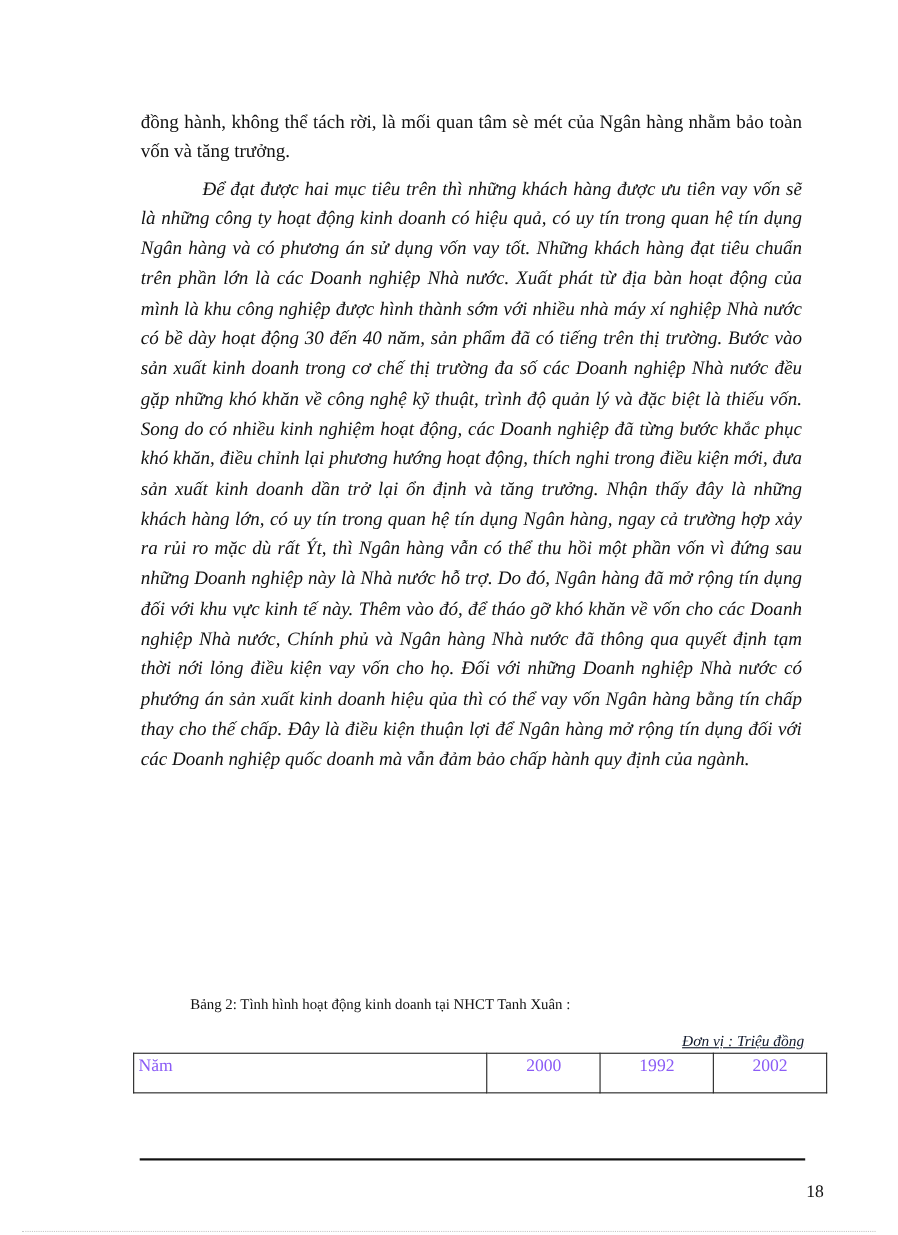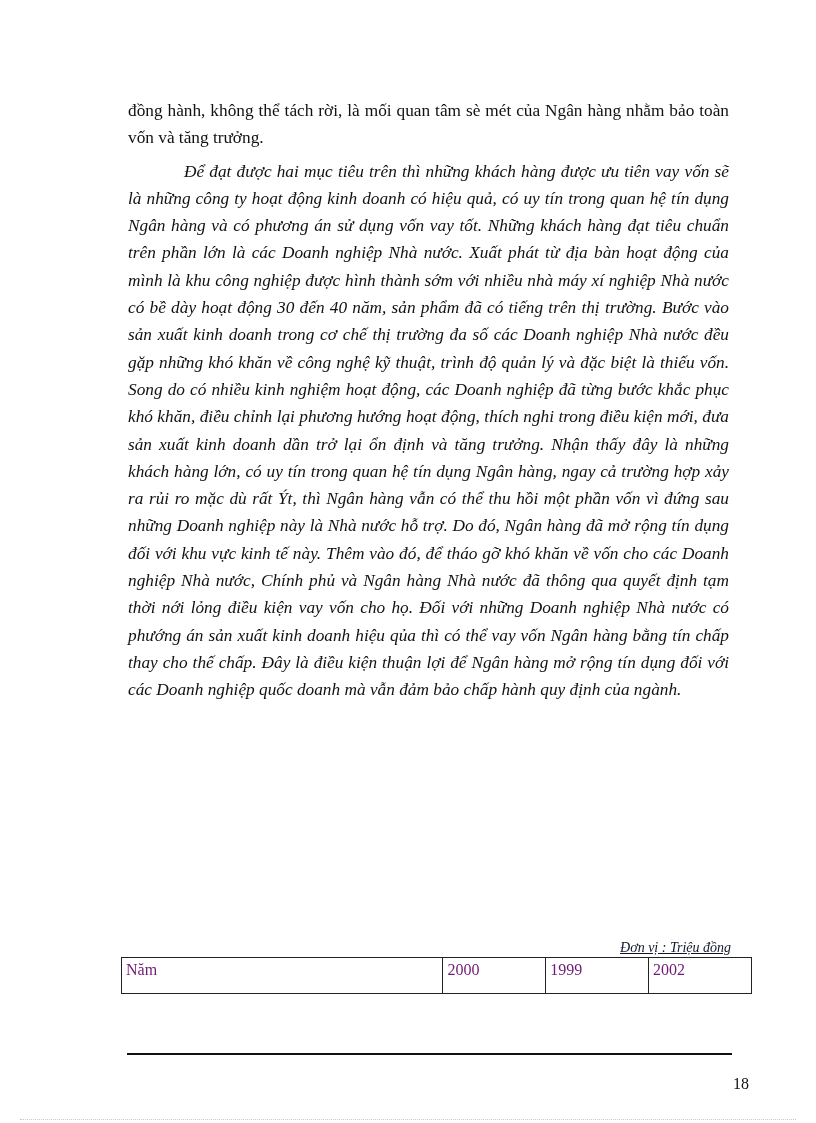--- a/index.html
+++ b/index.html
@@ -16,25 +16,25 @@
     position: absolute; left: 173px; top: 905px;
     font-family: "Liberation Serif", serif; font-size: 13.5px; color: #111;
   }
   .unit {
     position: absolute; right: 85px; top: 940px;
     font-family: "Liberation Serif", serif; font-size: 14px; font-style: italic;
     text-decoration: underline; color: #0f172a;
   }
   table.data {
     position: absolute; left: 121px; top: 957px; width: 631px;
-    border-collapse: collapse; font-family: "Liberation Serif", serif; font-size: 16px; color: #701a75;
+    border-collapse: collapse; font-family: "Liberation Serif", serif; font-size: 16px; color: #8b5cf6;
   }
   table.data td { border: 1px solid #222; height: 32px; padding: 0 4px; vertical-align: top; padding-top: 3px; }
   table.data td.label { width: 313px; text-align: left; }
-  table.data td.year { width: 94px; }
+  table.data td.year { width: 94px; text-align: center; }
   .footer-rule {
     position: absolute; left: 127px; top: 1053px; width: 605px; height: 2px; background: #111;
   }
   .page-num {
     position: absolute; left: 733px; top: 1055px;
     font-family: "Liberation Serif", serif; font-size: 16px; color: #111; margin-top: 20px;
   }
   .page-edge {
     position: absolute; left: 20px; top: 1119px; width: 776px; height: 0;
     border-top: 1px dotted #c8c8c8;
@@ -43,28 +43,29 @@
 </head>
 <body>
 
 <div class="page">
 
   <div class="body-text">
     <p>đồng hành, không thể tách rời, là mối quan tâm sè mét của Ngân hàng nhằm bảo toàn vốn và tăng trưởng.</p>
     <p class="indent">Để đạt được hai mục tiêu trên thì những khách hàng được ưu tiên vay vốn sẽ là những công ty hoạt động kinh doanh có hiệu quả, có uy tín trong quan hệ tín dụng Ngân hàng và có phương án sử dụng vốn vay tốt. Những khách hàng đạt tiêu chuẩn trên phần lớn là các Doanh nghiệp Nhà nước. Xuất phát từ địa bàn hoạt động của mình là khu công nghiệp được hình thành sớm với nhiều nhà máy xí nghiệp Nhà nước có bề dày hoạt động 30 đến 40 năm, sản phẩm đã có tiếng trên thị trường. Bước vào sản xuất kinh doanh trong cơ chế thị trường đa số các Doanh nghiệp Nhà nước đều gặp những khó khăn về công nghệ kỹ thuật, trình độ quản lý và đặc biệt là thiếu vốn. Song do có nhiều kinh nghiệm hoạt động, các Doanh nghiệp đã từng bước khắc phục khó khăn, điều chỉnh lại phương hướng hoạt động, thích nghi trong điều kiện mới, đưa sản xuất kinh doanh dần trở lại ổn định và tăng trưởng. Nhận thấy đây là những khách hàng lớn, có uy tín trong quan hệ tín dụng Ngân hàng, ngay cả trường hợp xảy ra rủi ro mặc dù rất Ýt, thì Ngân hàng vẫn có thể thu hồi một phần vốn vì đứng sau những Doanh nghiệp này là Nhà nước hỗ trợ. Do đó, Ngân hàng đã mở rộng tín dụng đối với khu vực kinh tế này. Thêm vào đó, để tháo gỡ khó khăn về vốn cho các Doanh nghiệp Nhà nước, Chính phủ và Ngân hàng Nhà nước đã thông qua quyết định tạm thời nới lỏng điều kiện vay vốn cho họ. Đối với những Doanh nghiệp Nhà nước có phướng án sản xuất kinh doanh hiệu qủa thì có thể vay vốn Ngân hàng bằng tín chấp thay cho thế chấp. Đây là điều kiện thuận lợi để Ngân hàng mở rộng tín dụng đối với các Doanh nghiệp quốc doanh mà vẫn đảm bảo chấp hành quy định của ngành.</p>
   </div>
 
+  <div class="caption">Bảng 2: Tình hình hoạt động kinh doanh tại NHCT Tanh Xuân :</div>
   <div class="unit">Đơn vị : Triệu đồng</div>
 
   <table class="data">
     <tbody>
         <tr>
       <td class="label">Năm</td>
       <td class="year">2000</td>
-      <td class="year">1999</td>
+      <td class="year">1992</td>
       <td class="year">2002</td>
     </tr>
   </tbody>
     </table>
 
   <div class="footer-rule"></div>
   <div class="page-num">18</div>
   <div class="page-edge"></div>
 </div>
 

